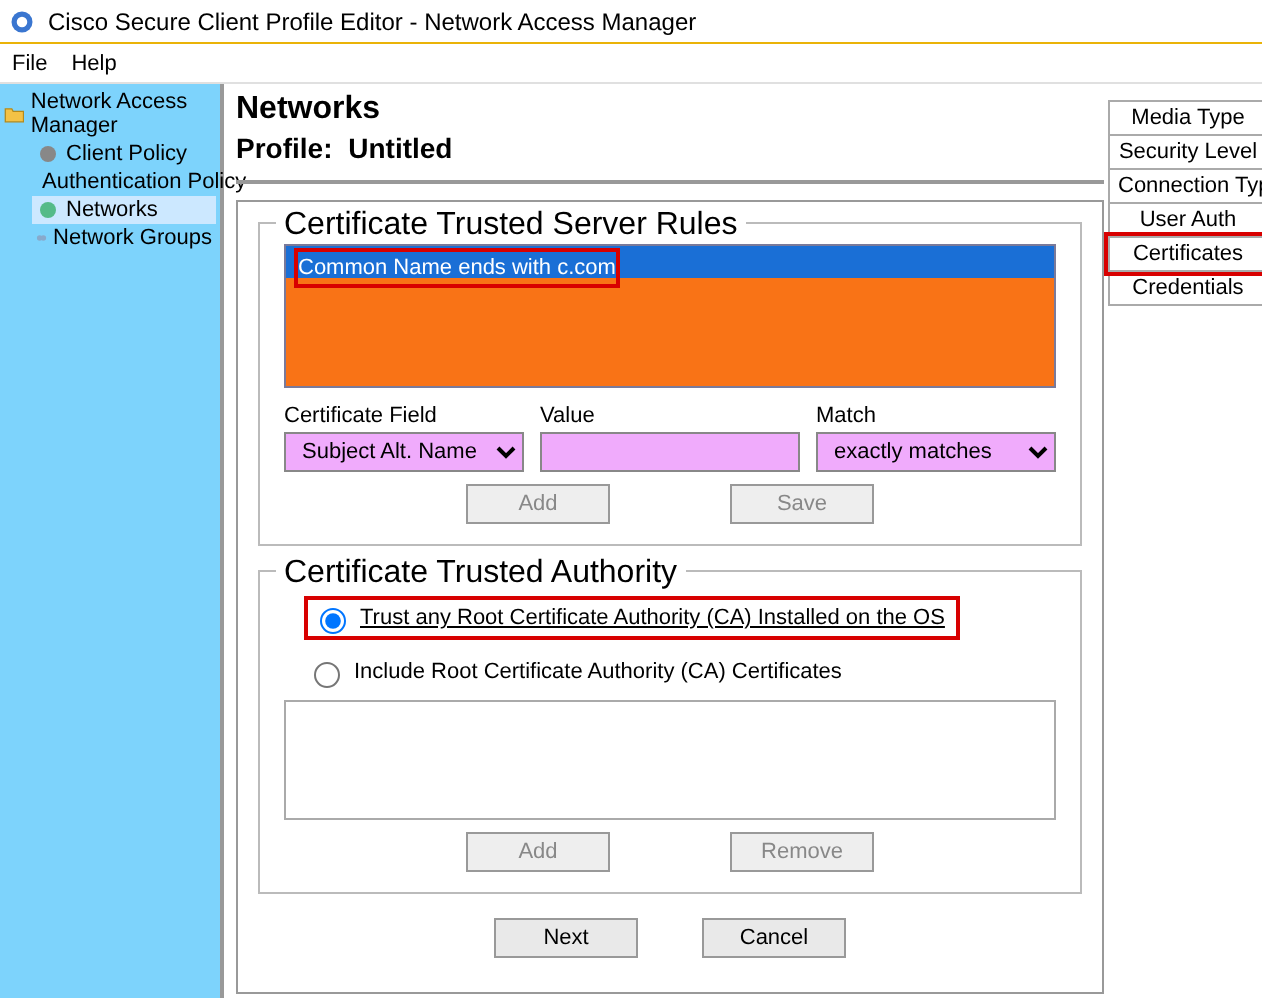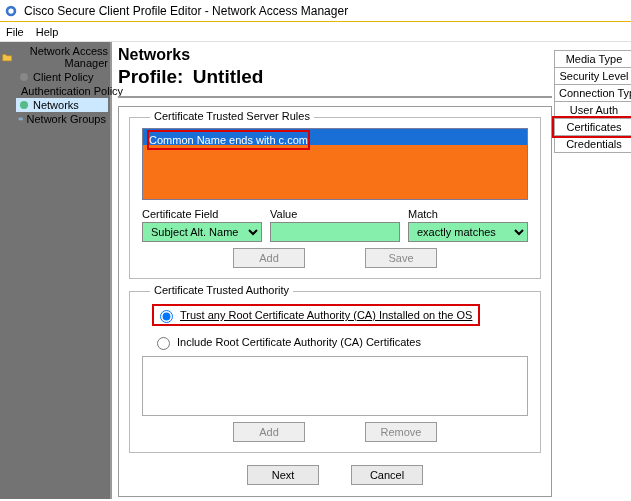--- a/index.html
+++ b/index.html
@@ -37,22 +37,21 @@
     }
     .menubar span { cursor: default; }
     .main {
       display: flex;
       height: calc(501px - 44px);
     }
     .sidebar {
       width: 112px;
       border-right: 2px solid #999;
       padding: 2px;
-      background: #737373;
-      text-align: right;
+      background: #7dd3fc;
     }
     .tree-root {
       display: flex;
       align-items: center;
       gap: 3px;
       padding: 1px 0;
     }
     .folder-icon {
       width: 14px; height: 12px;
     }
@@ -68,44 +67,44 @@
     .tree-item.selected { background: #cce8ff; }
     .node-icon { width: 12px; height: 12px; }
     .content {
       flex: 1;
       display: flex;
       padding: 2px 2px 2px 6px;
       gap: 2px;
     }
     .center { flex: 1; display:flex; flex-direction:column; }
     .header h1 { margin: 2px 0 0; font-size: 16px; font-weight: bold; }
-    .header .profile { font-size: 19px; font-weight: bold; margin: 2px 0 6px; }
+    .header .profile { font-size: 14px; font-weight: bold; margin: 2px 0 6px; }
     .header .profile .plabel { margin-right: 4px; }
     .header { border-bottom: 2px solid #999; padding-bottom: 2px; }
     .panel {
       border: 1px solid #999;
       margin-top: 8px;
       padding: 10px 10px 8px;
       position: relative;
       flex:1;
       overflow:auto;
     }
     .group {
       border: 1px solid #bbb;
       padding: 10px 12px 10px;
       margin-bottom: 12px;
       position: relative;
     }
     .group-title {
       position: absolute;
       top: -8px;
-      left: 20px;
+      left: 8px;
       background: #fff;
       padding: 0 4px;
-      font-size: 11px;
+      font-size: 16px;
     }
     .rules-list {
       border: 1px solid #7a7a9a;
       height: 72px;
       overflow: auto;
       background: #f97316;
     }
     .rule-row {
       height: 16px;
       line-height: 16px;
@@ -122,21 +121,21 @@
       display: flex;
       gap: 8px;
       margin-top: 8px;
       align-items: flex-end;
     }
     .field-col { display:flex; flex-direction:column; gap:2px; }
     .field-col label { font-size: 11px; }
     select, input[type=text] {
       font-size: 11px;
       border: 1px solid #888;
-      background: #86efac;
+      background: #f0abfc;
       height: 20px;
       padding: 0 4px;
     }
     .btn {
       min-width: 72px;
       height: 20px;
       font-size: 11px;
       background: #e9e9e9;
       border: 1px solid #999;
       cursor: default;

